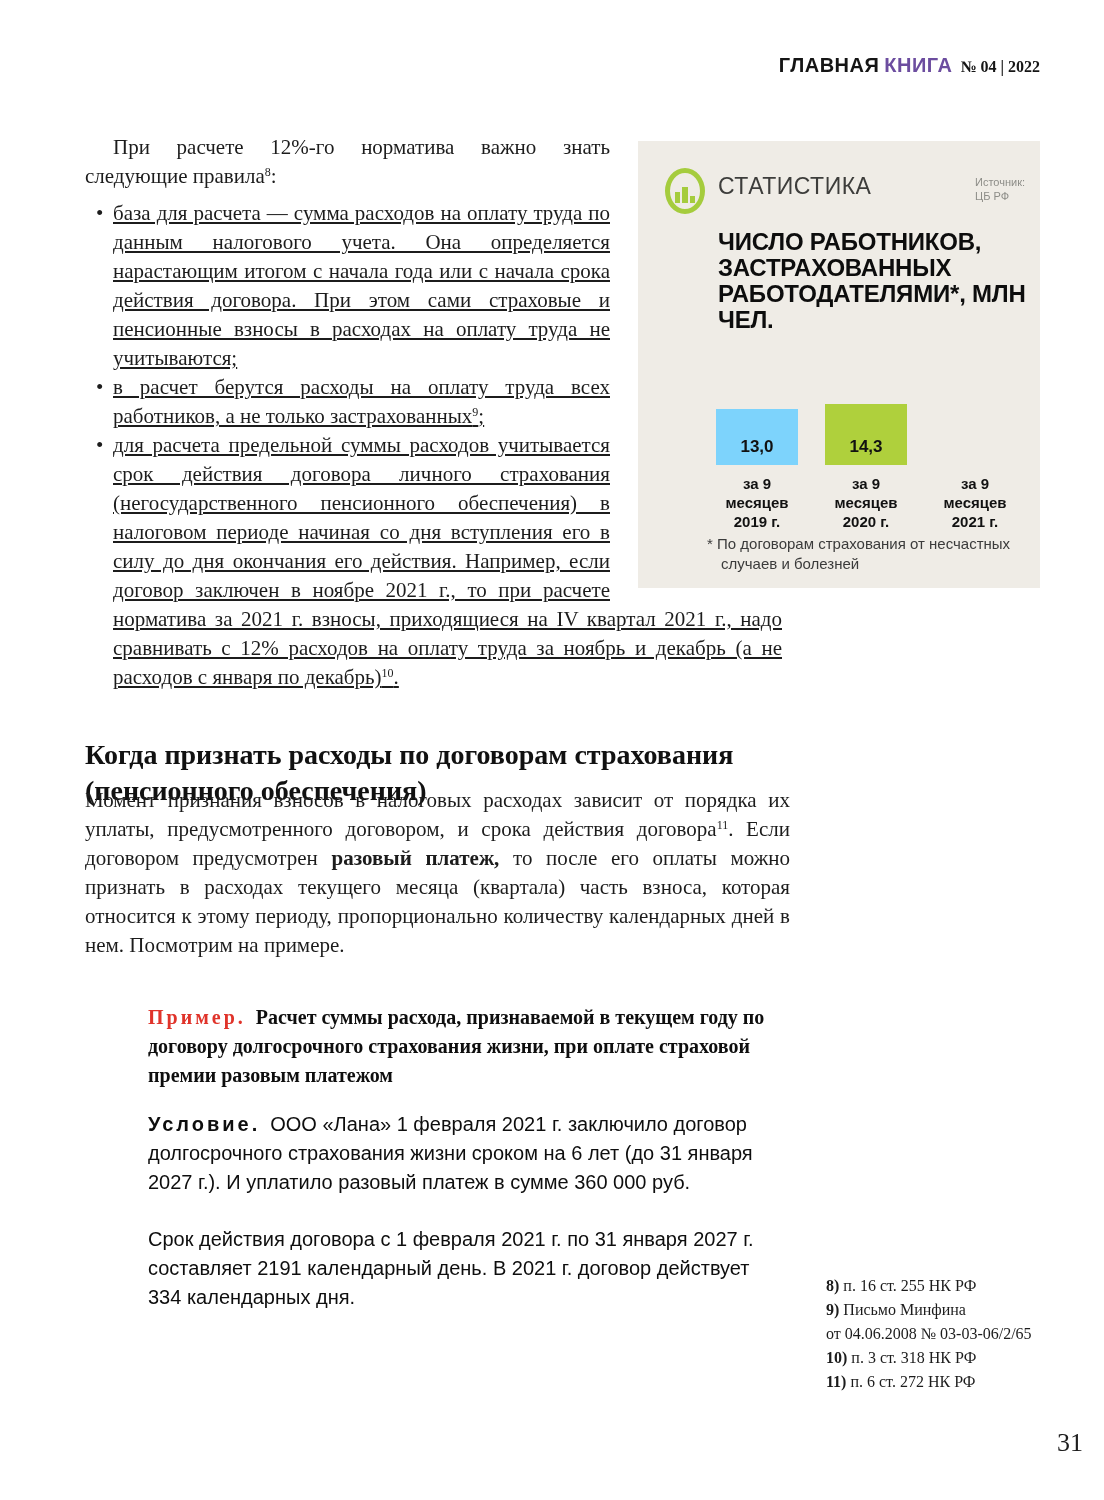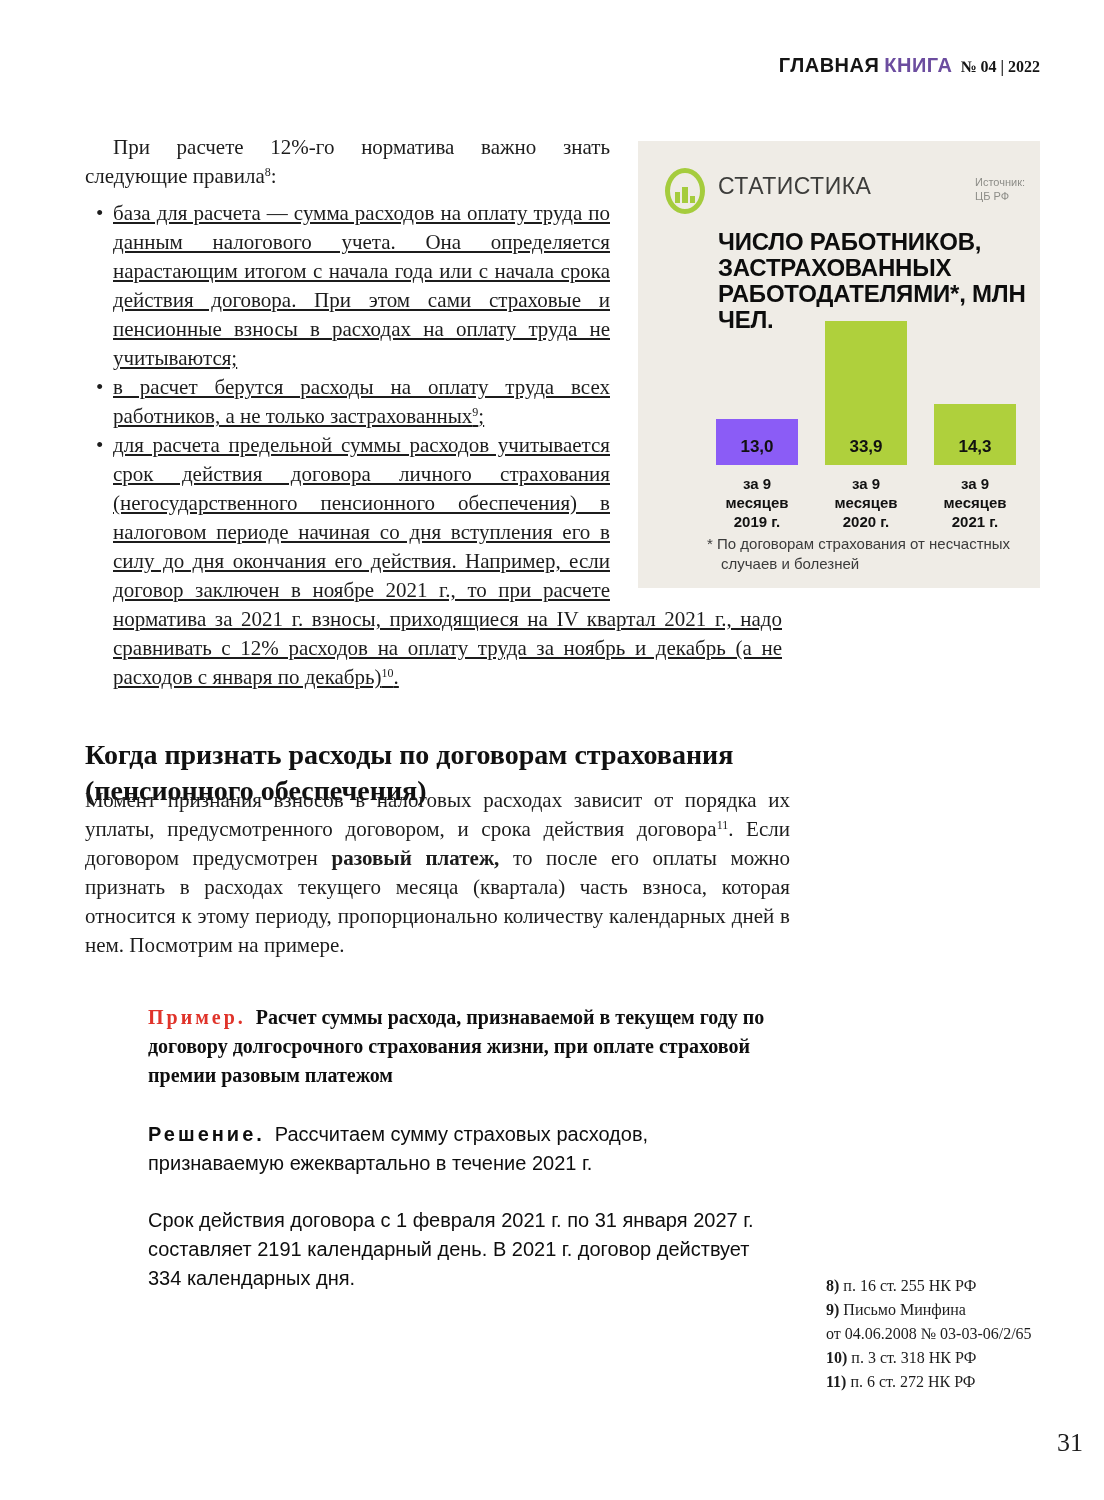--- a/index.html
+++ b/index.html
@@ -93,25 +93,22 @@
         <i style="height:7px"></i>
     </div>
     <div class="stat-label">СТАТИСТИКА</div>
     <div class="stat-source">Источник:
 ЦБ РФ</div>
     <div class="stat-title">ЧИСЛО РАБОТНИКОВ,
 ЗАСТРАХОВАННЫХ
 РАБОТОДАТЕЛЯМИ*, МЛН ЧЕЛ.</div>
     <div class="chart">
       <div class="chart-bars">
-          <div class="bar" style="height: 46px; background: #8b5cf6;">
+          <div class="bar" style="height: 56px; background: #7dd3fc;">
             <span class="bar-val">13,0</span>
-          </div>
-          <div class="bar" style="height: 144px; background: rgb(175, 208, 60);">
-            <span class="bar-val">33,9</span>
           </div>
           <div class="bar" style="height: 61px; background: rgb(175, 208, 60);">
             <span class="bar-val">14,3</span>
           </div>
         </div>
       <div class="chart-cats">
           <div class="bar-cat">за 9 месяцев
 2019 г.</div>
           <div class="bar-cat">за 9 месяцев
 2020 г.</div>
@@ -121,21 +118,21 @@
     </div>
     <div class="stat-footnote">* По договорам страхования от несчастных случаев и болезней</div>
   </div>
 
   <h2 class="section-heading">Когда признать расходы по договорам страхования (пенсионного обеспечения)</h2>
 
   <p class="para2"><span>Момент признания взносов в налоговых расходах зависит от порядка их уплаты, предусмотренного договором, и срока действия договора</span><sup>11</sup><span>. Если договором предусмотрен </span><span class="b">разовый платеж,</span><span> то после его оплаты можно признать в расходах текущего месяца (квартала) часть взноса, которая относится к этому периоду, пропорционально количеству календарных дней в нем. Посмотрим на примере.</span></p>
 
   <div class="example">
     <p class="ex-title"><span class="ex-label red">Пример.</span><span>Расчет суммы расхода, признаваемой в текущем году по договору долгосрочного страхования жизни, при оплате страховой премии разовым платежом</span></p>
-    <p class="ex-block sol"><span class="ex-label">Решение.</span><span>Рассчитаем сумму страховых расходов, признаваемую ежеквартально в течение 2021 г.</span></p>
+    <p class="ex-block"><span class="ex-label">Условие.</span><span>ООО «Лана» 1 февраля 2021 г. заключило договор долгосрочного страхования жизни сроком на 6 лет (до 31 января 2027 г.). И уплатило разовый платеж в сумме 360 000 руб.</span></p>
     <p class="ex-block extra">Срок действия договора с 1 февраля 2021 г. по 31 января 2027 г. составляет 2191 календарный день. В 2021 г. договор действует 334 календарных дня.</p>
   </div>
 
   <div class="footnotes">
       <div class="fn"><b>8) </b>п. 16 ст. 255 НК РФ</div>
       <div class="fn"><b>9) </b>Письмо Минфина
 от 04.06.2008 № 03-03-06/2/65</div>
       <div class="fn"><b>10) </b>п. 3 ст. 318 НК РФ</div>
       <div class="fn"><b>11) </b>п. 6 ст. 272 НК РФ</div>
     </div>

